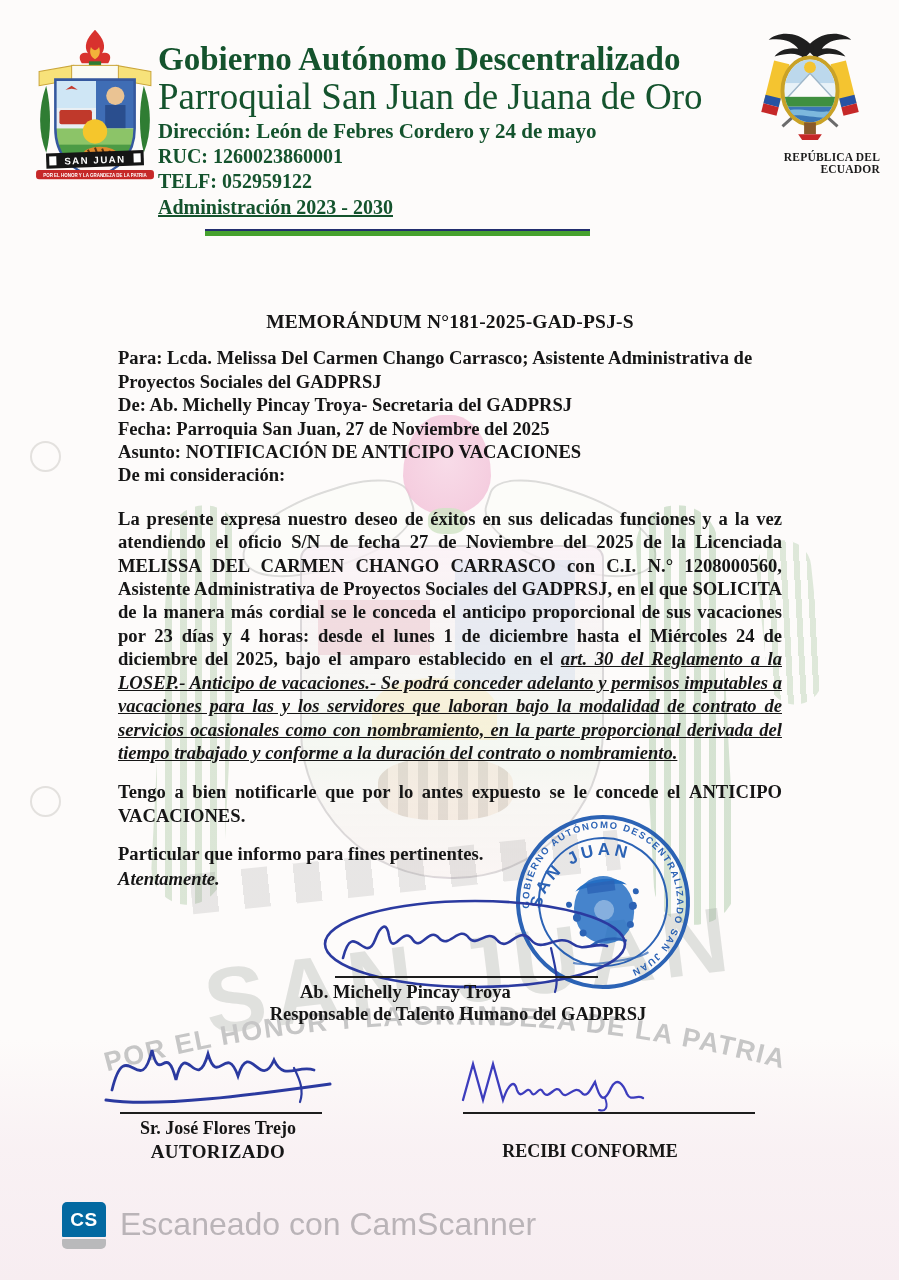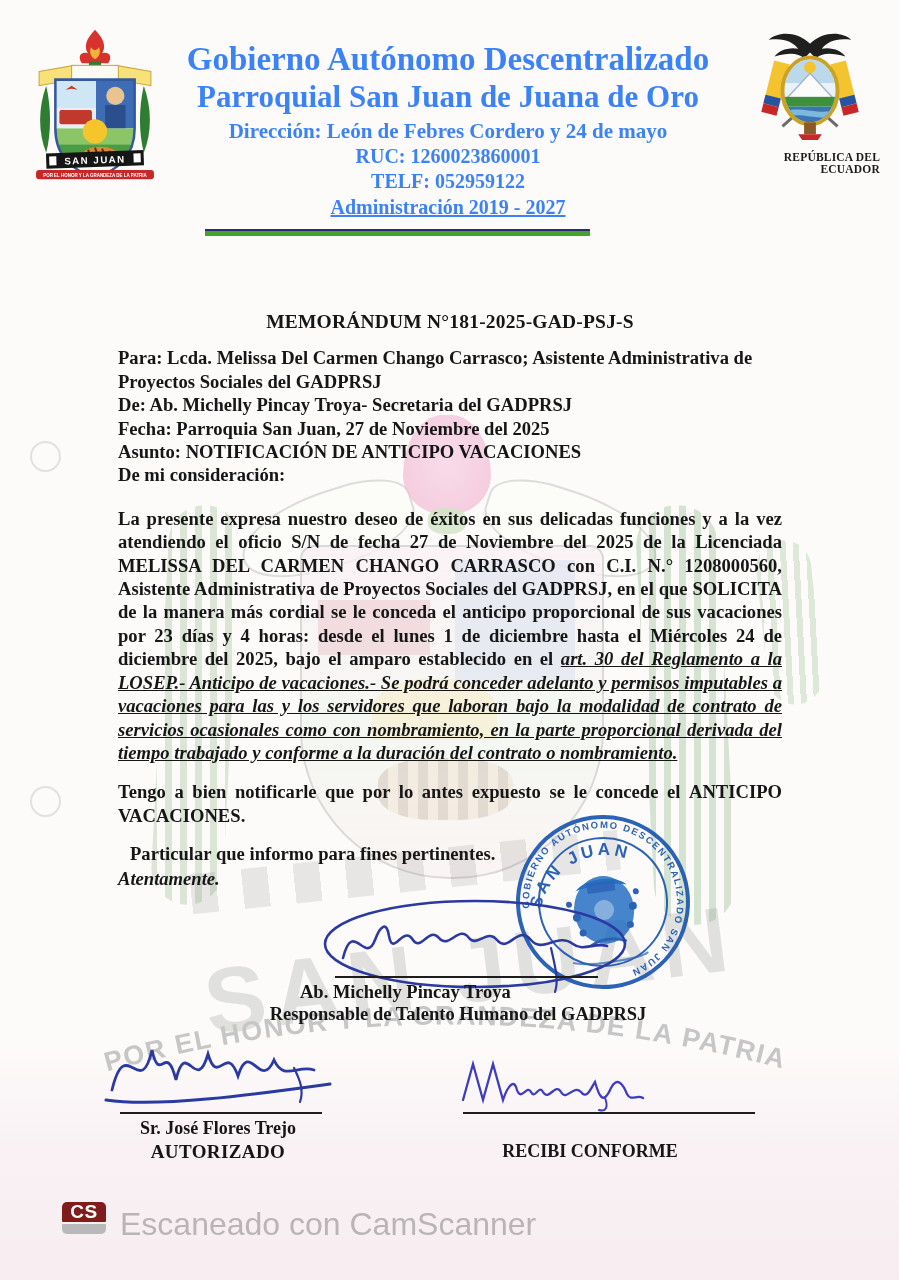--- a/index.html
+++ b/index.html
@@ -4,23 +4,23 @@
 <style>
   html,body{margin:0;padding:0;background:#e9e6e3;}
   .page{position:relative;width:899px;height:1280px;margin:0 auto;background:#fdfbfa;
         font-family:"Liberation Serif","DejaVu Serif",serif;overflow:hidden;}
   .tint-bottom{position:absolute;left:0;right:0;top:1040px;height:240px;z-index:0;
         background:linear-gradient(180deg,rgba(246,233,239,0) 0%,rgba(244,229,236,.45) 45%,rgba(243,228,235,.6) 100%);}
   
   .crest-left{position:absolute;left:33px;top:26px;width:124px;height:156px;z-index:2;}
   .arms-right{position:absolute;left:732px;top:28px;width:148px;height:140px;z-index:2;text-align:right;}
   .arms-caption{font-size:11.5px;font-weight:700;color:#1b1b1b;letter-spacing:.2px;margin-top:1px;}
-  .header-center{position:absolute;left:158px;top:40px;width:580px;text-align:center;color:#3b82f6;z-index:2;}
+  .header-center{position:absolute;left:158px;top:40px;width:580px;text-align:left;color:#14532d;z-index:2;}
   .h-line1{font-size:33px;font-weight:700;line-height:38px;}
-  .h-line2{font-size:31px;font-weight:700;line-height:37px;}
+  .h-line2{font-size:37px;font-weight:400;line-height:37px;}
   .h-addr{font-size:21px;font-weight:700;line-height:26px;margin-top:3px;}
   .h-ruc,.h-telf{font-size:20px;font-weight:700;line-height:25px;}
   .h-admin{font-size:20px;font-weight:700;line-height:26px;text-decoration:underline;}
   .header-rule{position:absolute;left:205px;top:229px;width:385px;height:5px;z-index:2;
         border-top:2.5px solid #222e6e;background:#46a12e;}
   
   .wm{position:absolute;inset:0;z-index:1;pointer-events:none;}
   .wm-flame{position:absolute;left:403px;top:415px;width:88px;height:100px;
         background:radial-gradient(ellipse at 50% 45%,#f7d4e4 0%,#f3c3d9 70%,#f0b8d2 100%);
         border-radius:46% 46% 50% 50% / 62% 62% 40% 40%;opacity:.8;}
@@ -50,21 +50,21 @@
         letter-spacing:8px;color:rgba(150,158,152,.28);transform:rotate(-7deg);white-space:nowrap;}
   .wm-arc{position:absolute;left:80px;top:972px;width:740px;height:115px;}
   
   .doc{position:absolute;left:118px;top:310px;width:664px;z-index:2;color:#161616;
        font-weight:700;font-size:18.6px;line-height:23.4px;}
   .doc-title{text-align:center;font-size:19.5px;letter-spacing:.2px;margin:0 0 13px 0;}
   .meta p{margin:0;}
   .para{text-align:justify;margin:20px 0 0 0;}
   .quote{font-style:italic;text-decoration:underline;}
   .p2{text-align:justify;margin:16px 0 0 0;}
-  .p3{margin:15px 0 0 12px;}
+  .p3{margin:15px 0 0 0;}
   .closing{text-align:left;margin:1px 40px 0 0;font-style:italic;}
   
   .stamp{position:absolute;left:505px;top:810px;width:196px;height:184px;z-index:3;opacity:.93;}
   .sig-main-svg{position:absolute;left:315px;top:896px;width:322px;height:102px;z-index:4;}
   .sig-line{position:absolute;height:2px;background:#1d1d1d;z-index:4;}
   .sig-main-line{left:335px;top:976px;width:263px;}
   .sig-main-name{position:absolute;left:300px;top:982px;width:340px;font-size:18.5px;font-weight:700;color:#161616;z-index:4;}
   .sig-main-title{position:absolute;left:228px;top:1004px;width:460px;text-align:center;font-size:18.5px;font-weight:700;color:#161616;z-index:4;}
   .sig-left-svg{position:absolute;left:98px;top:1024px;width:248px;height:94px;z-index:4;}
   .sig-left-line{left:120px;top:1112px;width:202px;}
@@ -72,21 +72,21 @@
   .sig-left-role{position:absolute;left:88px;top:1141px;width:260px;text-align:center;font-size:19px;font-weight:700;letter-spacing:.4px;color:#161616;z-index:4;}
   .sig-right-svg{position:absolute;left:455px;top:1054px;width:205px;height:60px;z-index:4;}
   .sig-right-line{left:463px;top:1112px;width:292px;}
   .sig-right-name{position:absolute;left:405px;top:1118px;width:370px;text-align:center;font-size:15.5px;font-weight:700;color:#161616;z-index:4;}
   .sig-right-role{position:absolute;left:405px;top:1141px;width:370px;text-align:center;font-size:18px;font-weight:700;color:#161616;z-index:4;}
   
   .punch{position:absolute;width:27px;height:27px;border:2px solid #d6d2cf;border-radius:50%;opacity:.65;z-index:5;}
   .punch1{left:30px;top:441px;}
   .punch2{left:30px;top:786px;}
   .cs-icon{position:absolute;left:62px;top:1202px;width:44px;height:48px;z-index:5;}
-  .cs-top{height:20px;background:#7f1d1d;border-radius:5px 5px 1px 1px;color:#fff;
+  .cs-top{height:35px;background:#0369a1;border-radius:5px 5px 1px 1px;color:#fff;
         font-family:"Liberation Sans","DejaVu Sans",sans-serif;font-size:19px;font-weight:700;
         display:flex;align-items:center;justify-content:center;letter-spacing:.5px;}
   .cs-bottom{height:10px;background:#b9b9bb;border-radius:1px 1px 5px 5px;margin-top:2px;}
   .footer-text{position:absolute;left:120px;top:1206px;z-index:5;
         font-family:"Liberation Sans","DejaVu Sans",sans-serif;font-size:32px;color:#bab4b8;}
 </style>
 </head>
 <body>
 
 <div class="page">
@@ -192,21 +192,21 @@
     </svg>
     <div class="arms-caption">REPÚBLICA DEL ECUADOR</div>
   </div>
 
   <div class="header-center">
     <div class="h-line1">Gobierno Autónomo Descentralizado</div>
     <div class="h-line2">Parroquial San Juan de Juana de Oro</div>
     <div class="h-addr">Dirección: León de Febres Cordero y 24 de mayo</div>
     <div class="h-ruc">RUC: 1260023860001</div>
     <div class="h-telf">TELF: 052959122</div>
-    <div class="h-admin">Administración 2019 - 2027</div>
+    <div class="h-admin">Administración 2023 - 2030</div>
   </div>
   <div class="header-rule"></div>
 
   <div class="doc">
     <p class="doc-title">MEMORÁNDUM N°181-2025-GAD-PSJ-S</p>
     <div class="meta">
       <p><b>Para:</b><span> Lcda. Melissa Del Carmen Chango Carrasco; Asistente Administrativa de Proyectos Sociales del  GADPRSJ</span></p>
       <p><b>De:</b><span> Ab. Michelly Pincay Troya- Secretaria del GADPRSJ</span></p>
       <p><b>Fecha:</b><span> Parroquia San Juan, 27 de Noviembre del 2025</span></p>
       <p><b>Asunto:</b><span>  NOTIFICACIÓN DE ANTICIPO VACACIONES</span></p>

